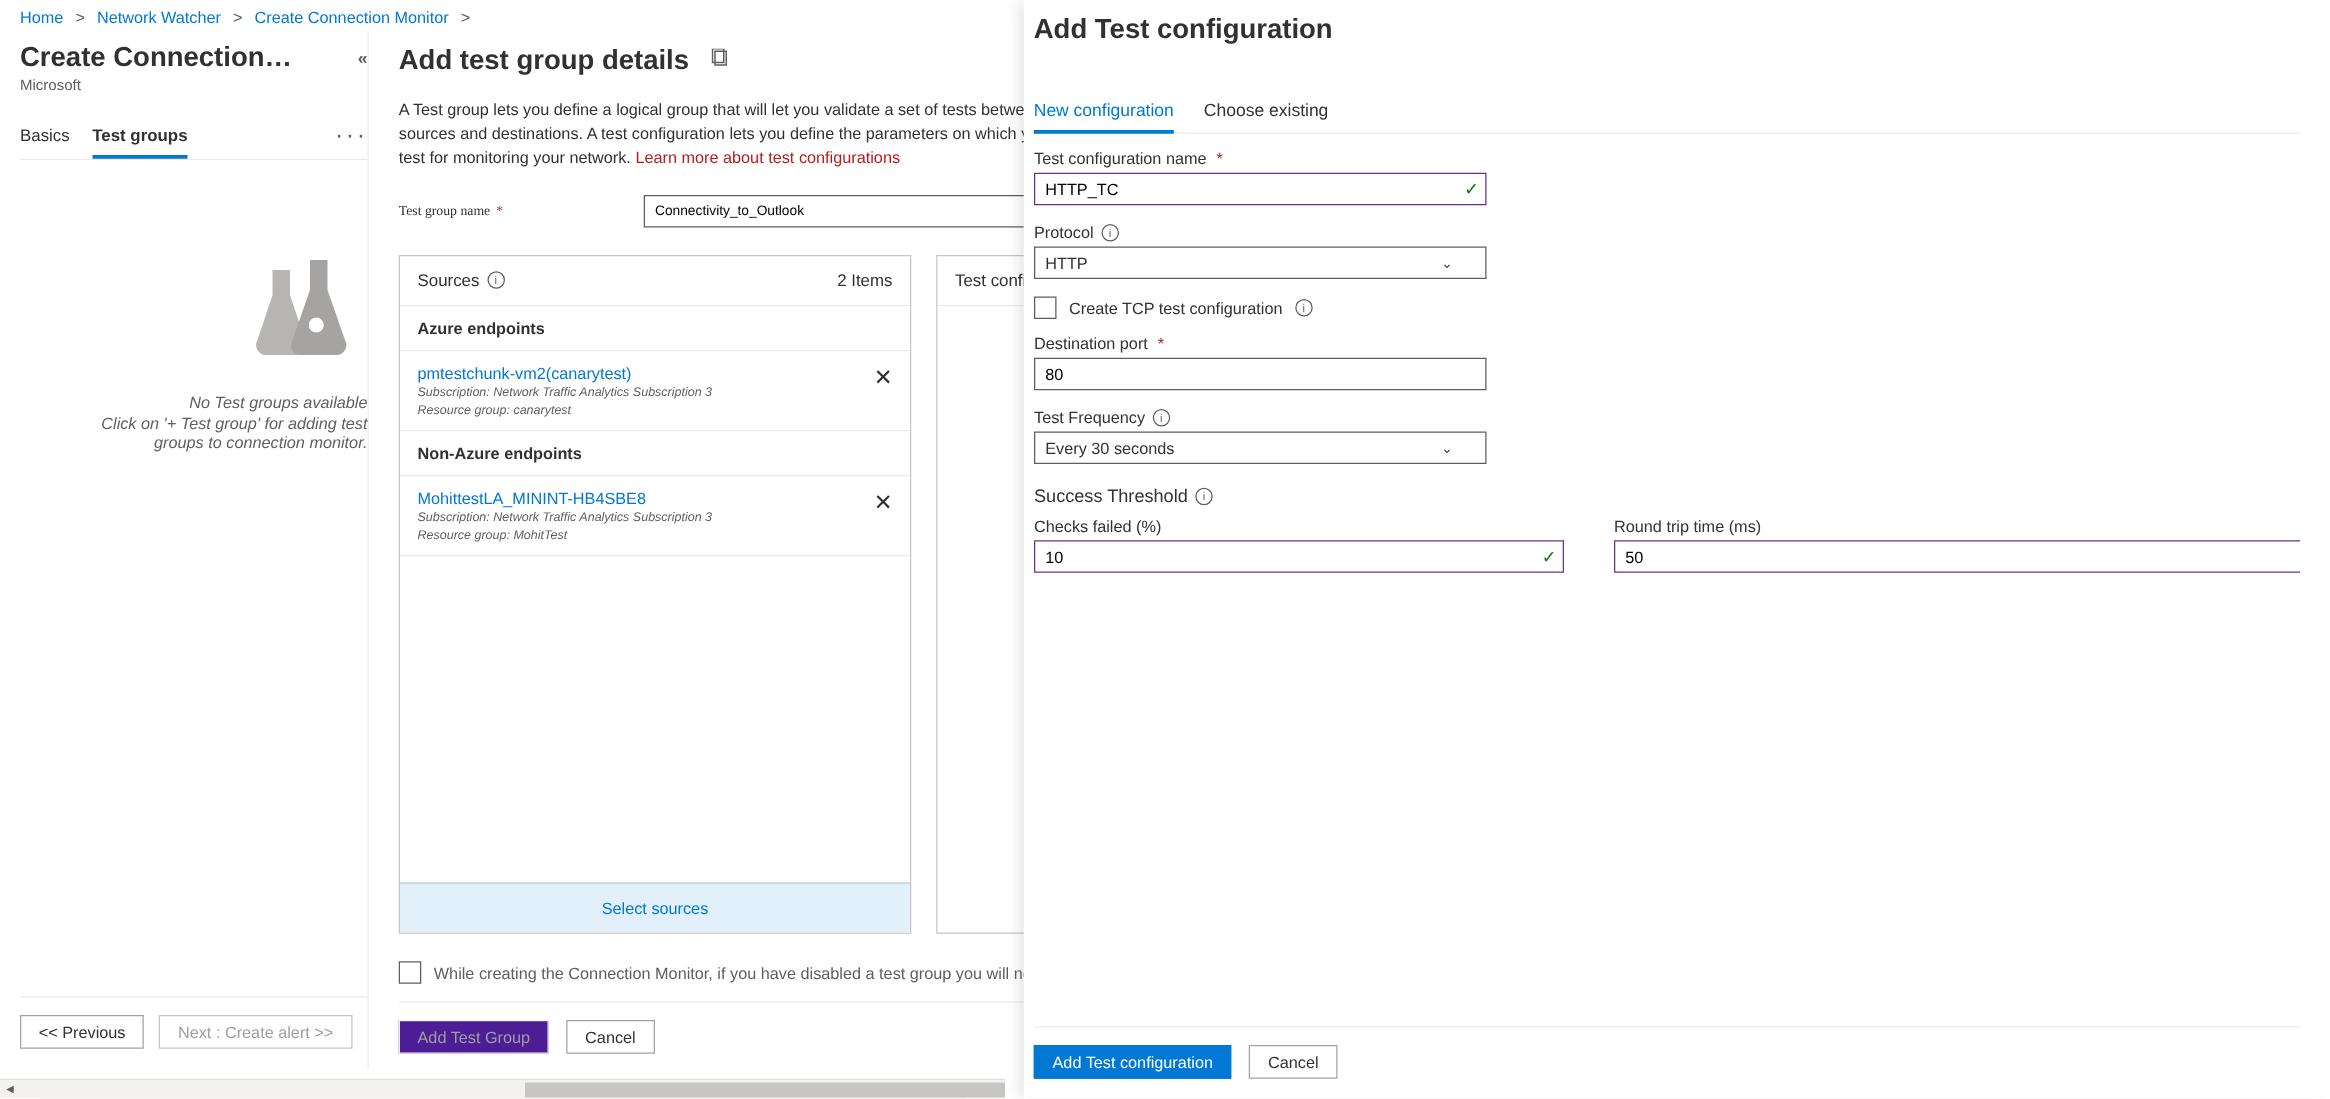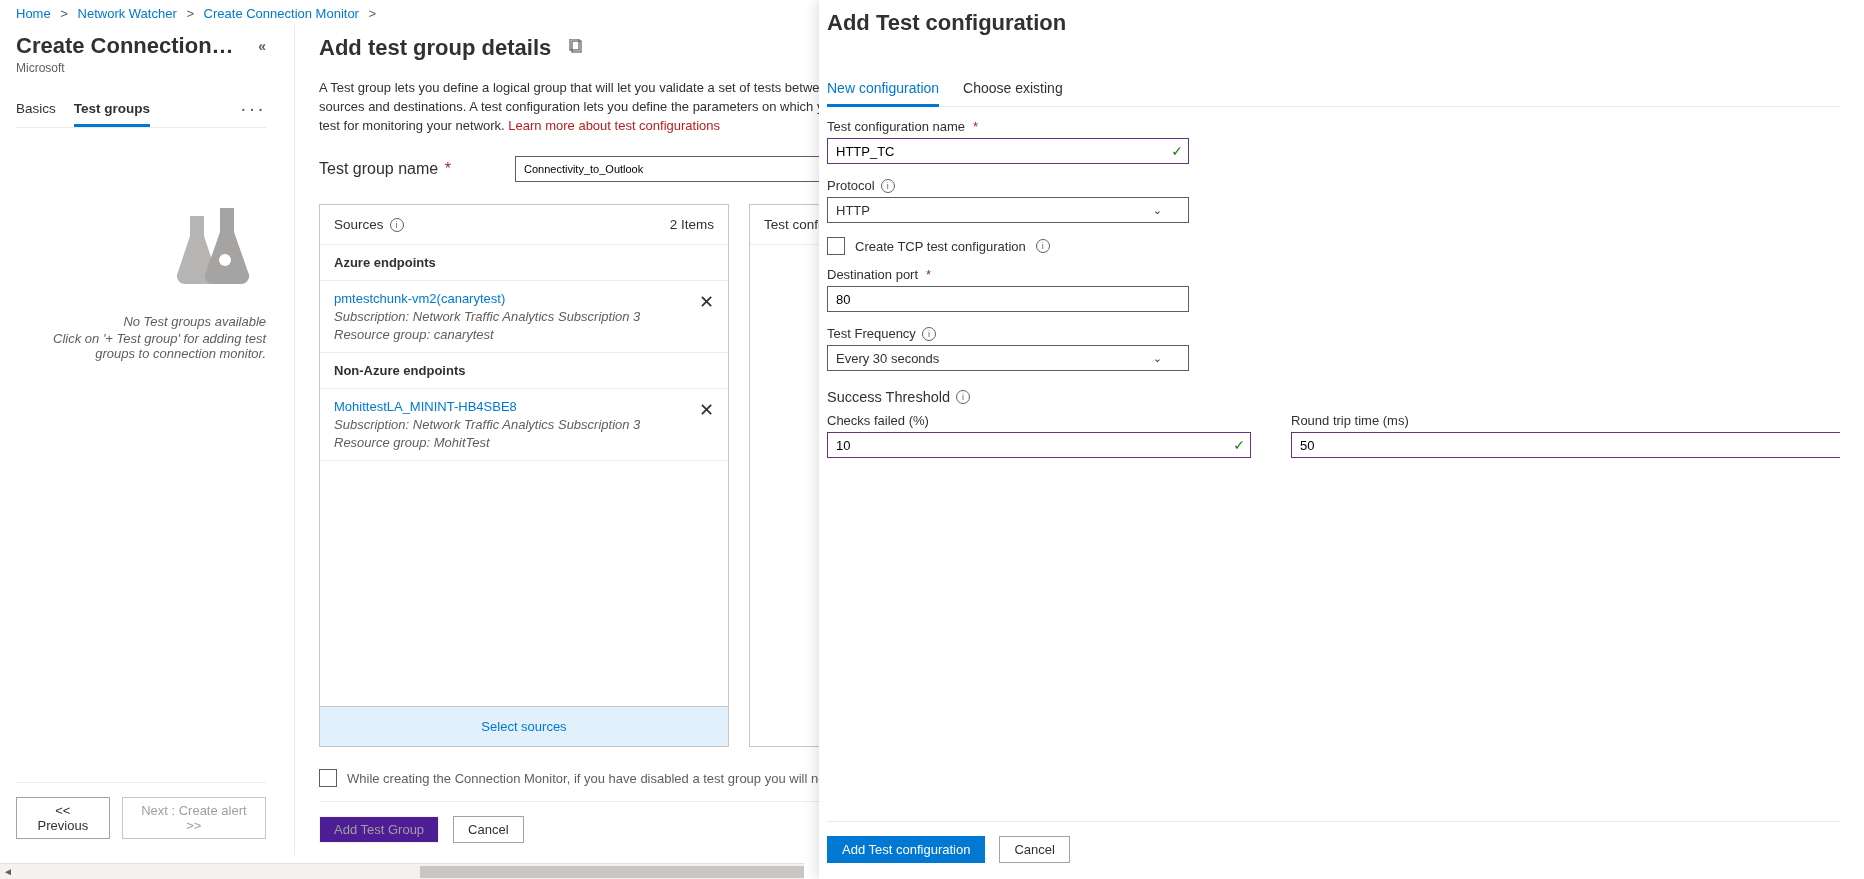--- a/index.html
+++ b/index.html
@@ -2,21 +2,21 @@
 <html><head>
   <meta charset="utf-8">
   <style>
     * { box-sizing: border-box; margin: 0; padding: 0; }
     body { font-family: "Segoe UI", Arial, sans-serif; font-size: 13px; color: #323130; overflow: hidden; width: 1864px; height: 879px; position: relative; background: #fff;}
     a { text-decoration: none; }
     .breadcrumbs { padding: 6px 16px 4px 16px; font-size: 13px; color: #605e5c;}
     .breadcrumbs a { color: #0078d4; }
     .breadcrumbs .sep { color: #605e5c; padding: 0 6px; }
     .main-layout { display: flex; height: 830px;}
-    .left-panel { width: 295px; border-right: 1px solid #edebe9; padding: 0 28px 16px 16px; display:flex; flex-direction:column;}
+    .left-panel { width: 295px; border-right: 1px solid #edebe9; padding: 0 0 16px 16px; display:flex; flex-direction:column;}
     .left-title { font-size: 22px; font-weight: 600; color: #323130; padding-top: 8px; white-space: nowrap; overflow: hidden; text-overflow: ellipsis; display:flex; align-items:center; justify-content:space-between;}
     .left-sub { color: #605e5c; font-size: 12px; margin-top: 2px; margin-bottom: 18px;}
     .tabs-row { display: flex; align-items: center; justify-content: space-between; border-bottom: 1px solid #edebe9;}
     .tabs { display: flex; gap: 18px; }
     .tab { padding: 8px 0; font-size: 13.5px; color: #323130; cursor: pointer; }
     .tab.active { font-weight: 600; border-bottom: 3px solid #0078d4; }
     .more { color: #605e5c; font-size: 20px; letter-spacing: 2px; cursor:pointer; padding-bottom: 3px;}
     .empty-area { flex:1; display:flex; flex-direction:column; align-items:flex-end; justify-content:flex-start; padding-top: 80px; text-align:center; color:#605e5c; font-style: italic;}
     .empty-area svg { margin-bottom: 28px;}
     .empty-area .line2 { margin-top: 2px;}
@@ -25,33 +25,33 @@
     .btn.disabled { color:#a19f9d; border-color:#c8c6c4; cursor: default; background:#fff;}
     .btn.primary { background:#0078d4; border-color:#0078d4; color:#fff;}
     .btn.light-disabled { background:#4c1d95; color:#a19f9d; border-color:#f3f2f1; cursor:default;}
     .middle-panel { flex: 1; padding: 10px 0 12px 24px; display:flex; flex-direction:column; overflow:hidden;}
     .middle-title-row { display:flex; align-items:center; gap: 18px;}
     .middle-title { font-size: 22px; font-weight: 600;}
     .pin-icon { color:#605e5c; cursor:pointer;}
     .middle-desc { font-size: 13px; color:#323130; margin-top: 18px; line-height: 1.45; max-width: 640px;}
     .middle-desc a { color:#b91c1c;}
     .form-row { display:flex; align-items:center; margin-top: 20px;}
-    .form-label { width: 196px; font-size: 16px; color:#323130;}
+    .form-label { width: 196px; font-size: 11px; color:#323130;font-family:Liberation Serif, serif;}
     .req { color:#a4262c; margin-left:2px;}
     .text-input { border: 1px solid #605e5c; padding: 4px 8px; font-size: 11px; height: 26px; width: 420px; background:#fff;}
     .boxes-row { display:flex; gap: 20px; margin-top: 22px; flex:1; min-height:0;}
     .box { border: 1px solid #c8c6c4; width: 410px; display:flex; flex-direction:column; background:#fff;}
     .box.cut { width: 120px; overflow:hidden;}
     .box-header { display:flex; align-items:center; justify-content:space-between; padding: 12px 14px; font-size: 13.5px; border-bottom: 1px solid #edebe9;}
-    .box-header .lbl { display:flex; align-items:flex-end; gap:6px;}
+    .box-header .lbl { display:flex; align-items:flex-start; gap:6px;}
     .info-icon { display:inline-flex; align-items:center; justify-content:center; width:14px; height:14px; border:1px solid #605e5c; border-radius:50%; font-size:9px; color:#605e5c; font-style: normal;}
     .box-section-title { font-weight:600; padding: 10px 14px; border-bottom: 1px solid #edebe9; font-size: 13px;}
     .endpoint-item { padding: 10px 14px; border-bottom: 1px solid #edebe9; display:flex; justify-content:space-between; align-items:flex-start;}
     .endpoint-item .name { color:#0078d4; font-size: 13px; cursor:pointer;}
-    .endpoint-item .meta { color:#605e5c; font-style: italic; font-size: 13px; margin-top: 3px;}
+    .endpoint-item .meta { color:#605e5c; font-style: italic; font-size: 10px; margin-top: 3px;}
     .endpoint-item .close { font-size: 18px; color:#323130; cursor:pointer; padding-left: 8px;}
     .box-fill { flex:1;}
     .box-footer { border-top: 1px solid #c8c6c4; background:#e1f0fb; text-align:center; padding: 12px 0; color:#0078d4; cursor:pointer; font-size: 13px;}
     .checkbox-row { display:flex; align-items:flex-start; gap: 10px; margin-top: 22px;}
     .chk { width:18px; height:18px; border:1px solid #605e5c; background:#fff; flex-shrink:0; cursor:pointer;}
     .chk-label { font-size: 13px; }
     .chk-desc { font-size: 13px; color:#605e5c; margin-top:2px;}
     .middle-footer { border-top: 1px solid #edebe9; padding-top: 14px; display:flex; gap: 14px; margin-top: 14px;}
     .blade-right { position:absolute; top:0; right:0; width:1045px; height:879px; background:#fff; box-shadow: -3px 0 12px rgba(0,0,0,0.12); padding: 8px 24px 0 8px; display:flex; flex-direction:column;}
     .blade-title { font-size: 22px; font-weight: 600; padding-top: 2px;}

